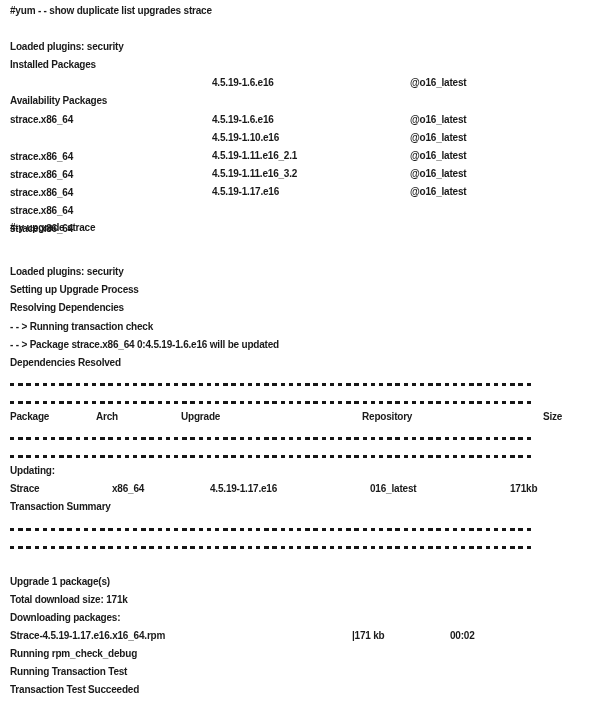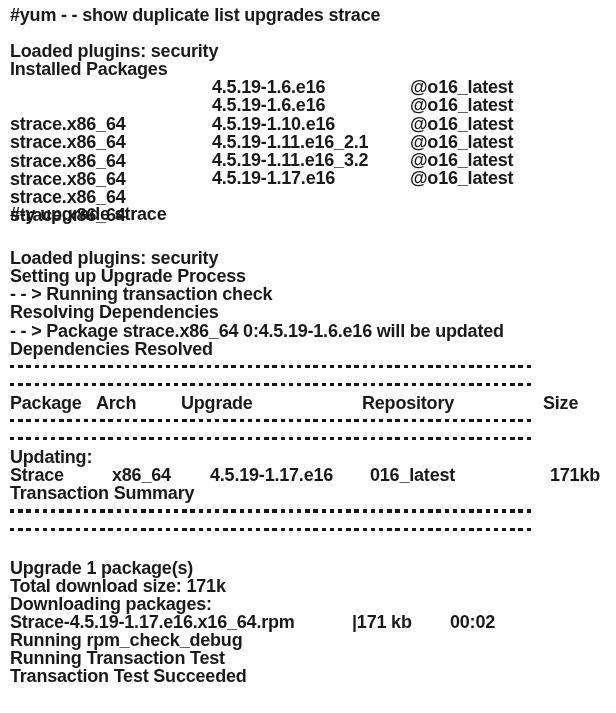--- a/index.html
+++ b/index.html
@@ -11,21 +11,21 @@
     overflow: hidden;
     font-family: "Liberation Sans", sans-serif;
   }
   .terminal {
     position: relative;
     box-sizing: border-box;
     width: 616px;
     height: 713px;
     padding: 5px 0 0 10px;
     color: #1a1a1a;
-    font-size: 18px;
+    font-size: 10px;
     font-weight: 700;
     letter-spacing: -0.2px;
   }
   .line {
     position: relative;
     height: 18.1px;
     white-space: pre;
   }
   .line.blank-mid { height: 26px; }
   .line.blank-low { height: 20px; }
@@ -38,21 +38,21 @@
   .hc0 { left: 0; }
   .hc1 { left: 86px; }
   .hc2 { left: 171px; }
   .hc3 { left: 352px; }
   .hc4 { left: 505px; margin-left: 28px; }
   
   .rc0 { left: 0; }
   .rc1 { left: 102px; }
   .rc2 { left: 200px; }
   .rc3 { left: 360px; }
-  .rc4 { left: 500px; margin-left: 40px; }
+  .rc4 { left: 500px; }
   
   .dl-file { left: 0; }
   .dl-size { left: 342px; }
   .dl-time { left: 440px; }
   
   .dash-rule {
     position: absolute;
     left: 0;
     top: 8px;
     width: 523px;
@@ -62,32 +62,33 @@
 </style>
 </head>
 <body>
 
 <div class="terminal">
     <div class="line">#yum - - show duplicate list upgrades strace</div>
     <div class="line"></div>
     <div class="line">Loaded plugins: security</div>
     <div class="line">Installed Packages</div>
     <div class="line"><span class="cell pkg-name">strace.x86_64</span><span class="cell pkg-ver">4.5.19-1.6.e16</span><span class="cell pkg-repo">@o16_latest</span></div>
+    <div class="line">Availability Packages</div>
     <div class="line"><span class="cell pkg-name">strace.x86_64</span><span class="cell pkg-ver">4.5.19-1.6.e16</span><span class="cell pkg-repo">@o16_latest</span></div>
     <div class="line"><span class="cell pkg-name">strace.x86_64</span><span class="cell pkg-ver">4.5.19-1.10.e16</span><span class="cell pkg-repo">@o16_latest</span></div>
     <div class="line"><span class="cell pkg-name">strace.x86_64</span><span class="cell pkg-ver">4.5.19-1.11.e16_2.1</span><span class="cell pkg-repo">@o16_latest</span></div>
     <div class="line"><span class="cell pkg-name">strace.x86_64</span><span class="cell pkg-ver">4.5.19-1.11.e16_3.2</span><span class="cell pkg-repo">@o16_latest</span></div>
     <div class="line"><span class="cell pkg-name">strace.x86_64</span><span class="cell pkg-ver">4.5.19-1.17.e16</span><span class="cell pkg-repo">@o16_latest</span></div>
     <div class="line"></div>
     <div class="line">#-y upgrade strace</div>
     <div class="line blank-mid"></div>
     <div class="line">Loaded plugins: security</div>
     <div class="line">Setting up Upgrade Process</div>
+    <div class="line">Resolving Dependencies</div>
     <div class="line">- - &gt; Running transaction check</div>
-    <div class="line">Resolving Dependencies</div>
     <div class="line">- - &gt; Package strace.x86_64 0:4.5.19-1.6.e16 will be updated</div>
     <div class="line">Dependencies Resolved</div>
     <div class="line"><div class="dash-rule"></div></div>
     <div class="line"><div class="dash-rule"></div></div>
     <div class="line"><span class="cell hc0">Package</span><span class="cell hc1">Arch</span><span class="cell hc2">Upgrade</span><span class="cell hc3">Repository</span><span class="cell hc4">Size</span></div>
     <div class="line"><div class="dash-rule"></div></div>
     <div class="line"><div class="dash-rule"></div></div>
     <div class="line">Updating:</div>
     <div class="line"><span class="cell rc0">Strace</span><span class="cell rc1">x86_64</span><span class="cell rc2">4.5.19-1.17.e16</span><span class="cell rc3">016_latest</span><span class="cell rc4">171kb</span></div>
     <div class="line">Transaction Summary</div>

